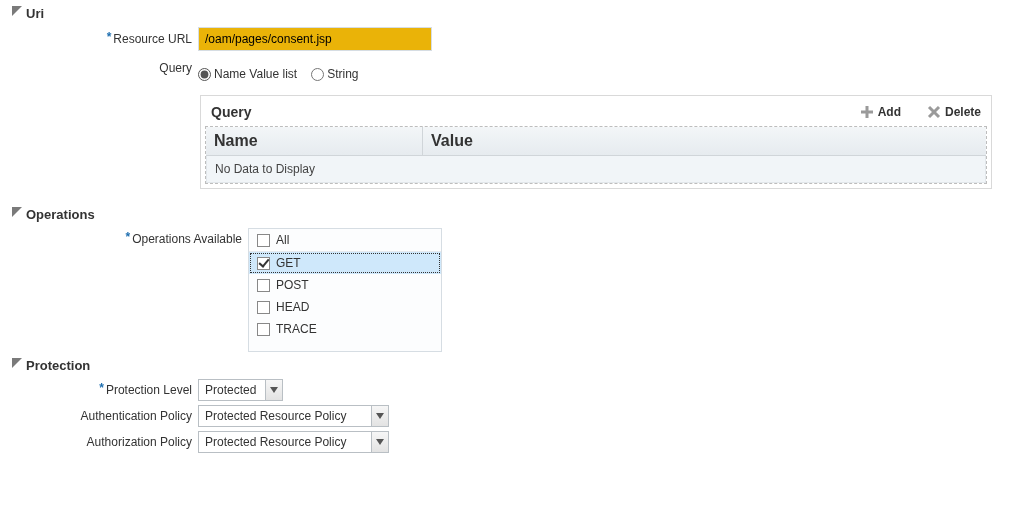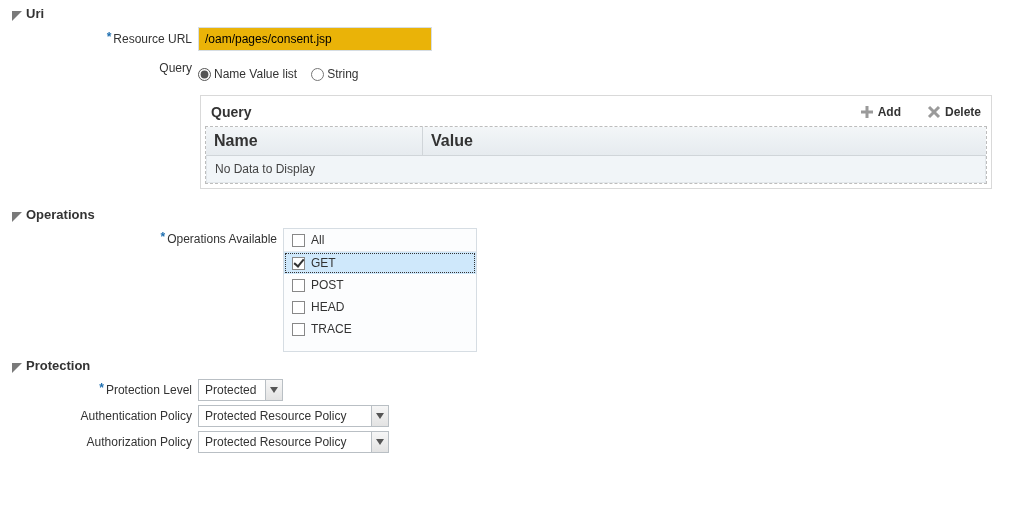--- a/index.html
+++ b/index.html
@@ -7,21 +7,21 @@
     padding: 0;
     width: 1009px;
     height: 511px;
     font-family: Tahoma, Arial, Helvetica, sans-serif;
     font-size: 12px;
     color: #333;
     background: #fff;
   }
   .section-header {
     display: flex;
-    align-items: flex-end;
+    align-items: flex-start;
     font-weight: bold;
     color: #333;
     margin: 6px 12px 6px 12px;
     font-size: 13px;
   }
   .section-header svg { margin-right: 4px; }
   .form-row {
     display: flex;
     align-items: center;
     margin: 4px 0;
@@ -231,21 +231,21 @@
   </div>
 </div>
 
 <div class="section-header" style="margin-top:18px;">
   <svg width="10" height="10" viewBox="0 0 10 10">
       <polygon points="0,0 10,0 0,10" fill="#7a7a7a"></polygon>
     </svg>
   <span>Operations</span>
 </div>
 
-<div class="form-row" style="align-items:flex-start;margin-left:35px;">
+<div class="form-row" style="align-items:flex-start;">
   <div class="label-col" style="width:242px; padding-top:4px;">
     <span class="req">*</span><span>Operations Available</span>
   </div>
   <div class="ops-listbox">
     <div class="ops-all">
       <span class="cbox"></span>
       <span>All</span>
     </div>
     <div class="ops-scroll" id="ops-scroll">
         <div class="ops-item selected">

